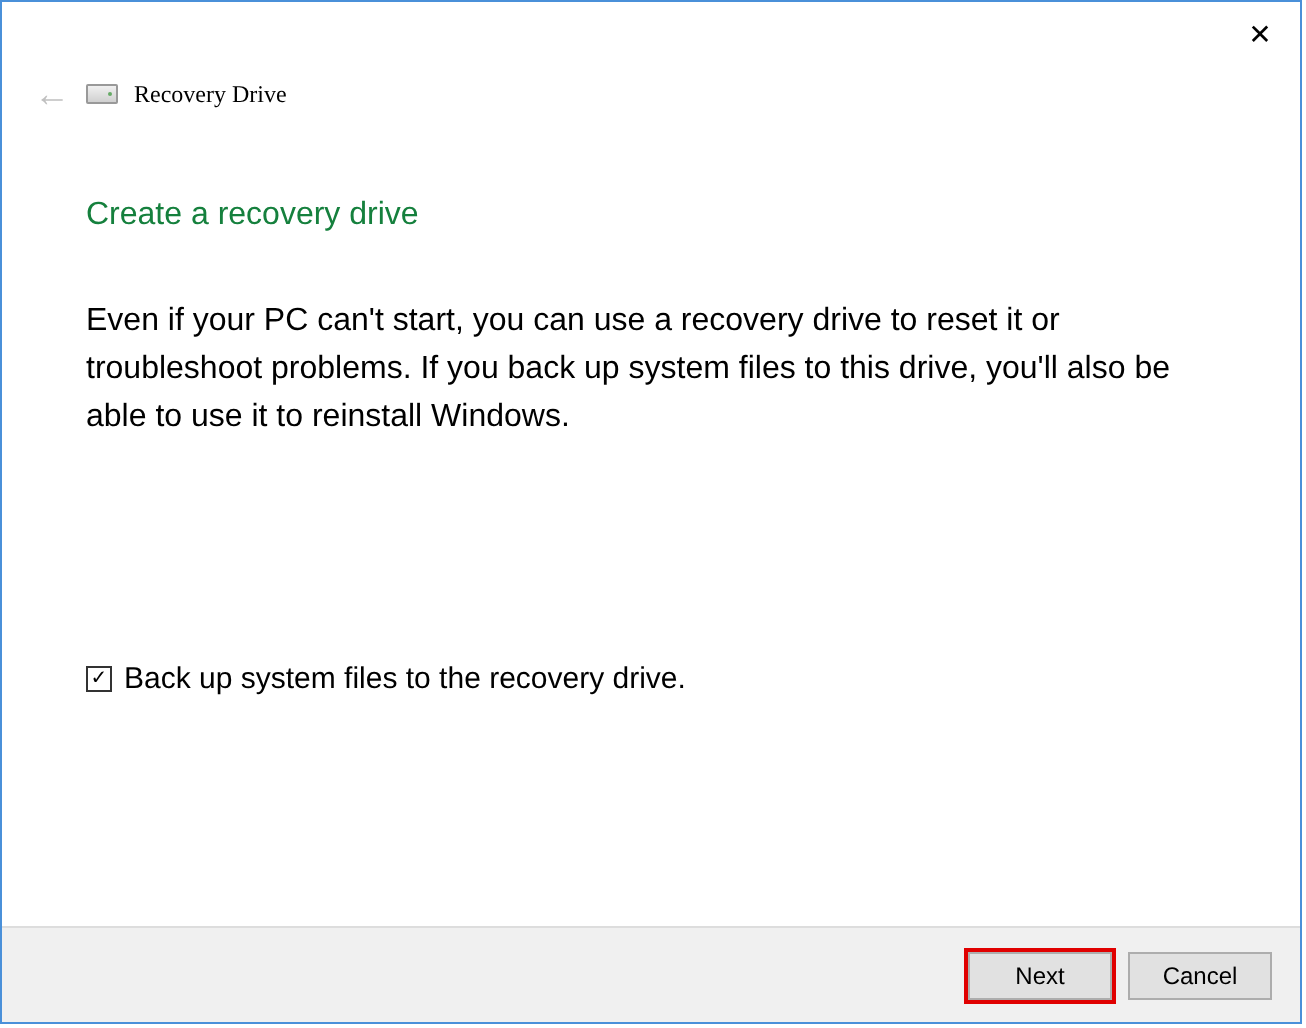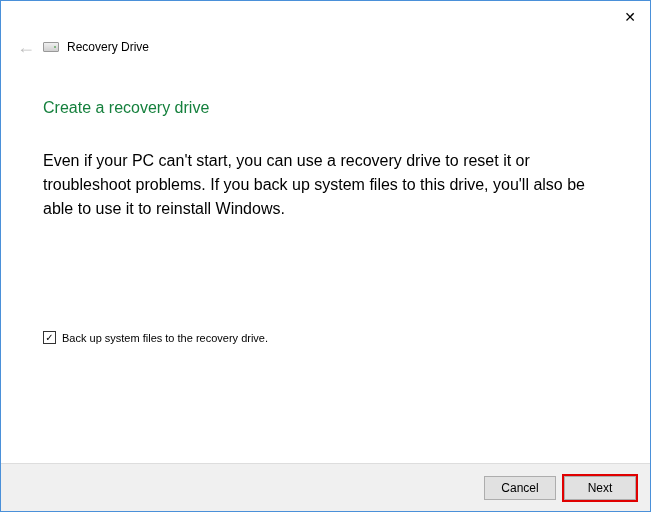--- a/index.html
+++ b/index.html
@@ -67,20 +67,21 @@
       right: 2px;
       top: 3px;
       width: 2px;
       height: 2px;
       background: #6a6;
       border-radius: 50%;
     }
     .header-title {
       font-size: 12px;
       color: #000;
+      font-family: Liberation Serif, serif;
     }
     .content {
       flex: 1;
       padding: 40px 42px 0 42px;
     }
     .main-heading {
       color: #15803d;
       font-size: 16px;
       font-weight: normal;
       margin-bottom: 32px;
@@ -102,21 +103,21 @@
       border: 1px solid #333;
       display: flex;
       align-items: center;
       justify-content: center;
       font-size: 10px;
       line-height: 1;
       cursor: pointer;
       background: #fff;
     }
     .checkbox-label {
-      font-size: 11px;
+      font-size: 15px;
       color: #000;
     }
     .footer {
       height: 48px;
       background: #f0f0f0;
       border-top: 1px solid #ddd;
       display: flex;
       justify-content: flex-end;
       align-items: center;
       padding-right: 14px;
@@ -160,16 +161,16 @@
 
     <div class="checkbox-row">
       <div class="checkbox">
         <span>✓</span>
       </div>
       <span class="checkbox-label">Back up system files to the recovery drive.</span>
     </div>
   </div>
 
   <div class="footer">
+    <button class="btn btn-highlighted">Next</button>
     <button class="btn">Cancel</button>
-    <button class="btn btn-highlighted">Next</button>
   </div>
 </div>
 
 </body></html>

